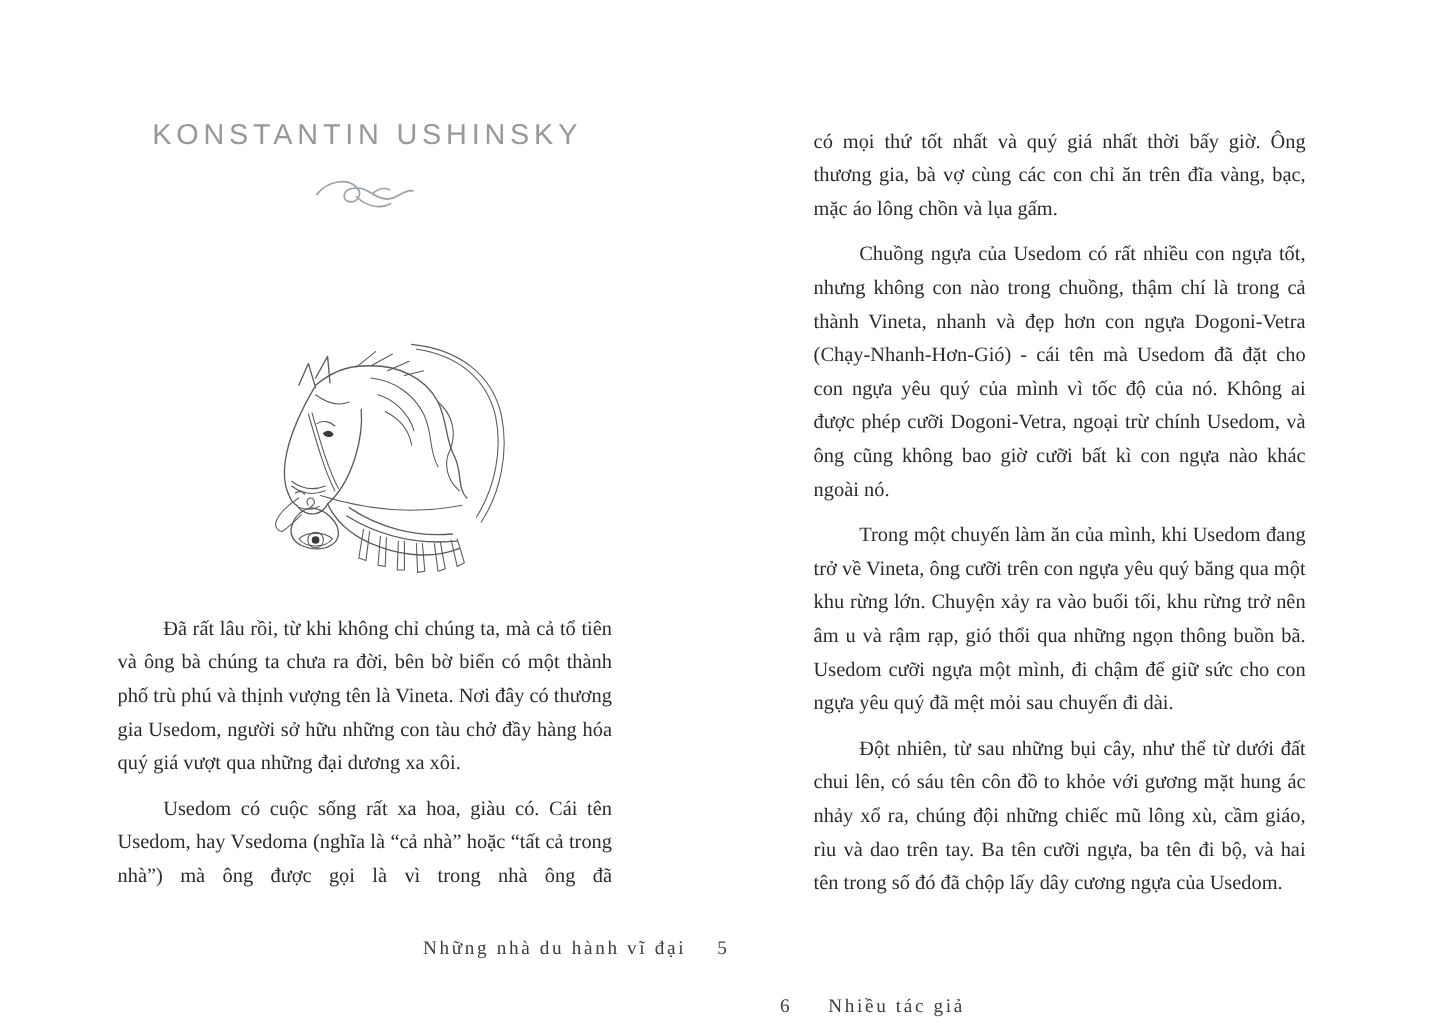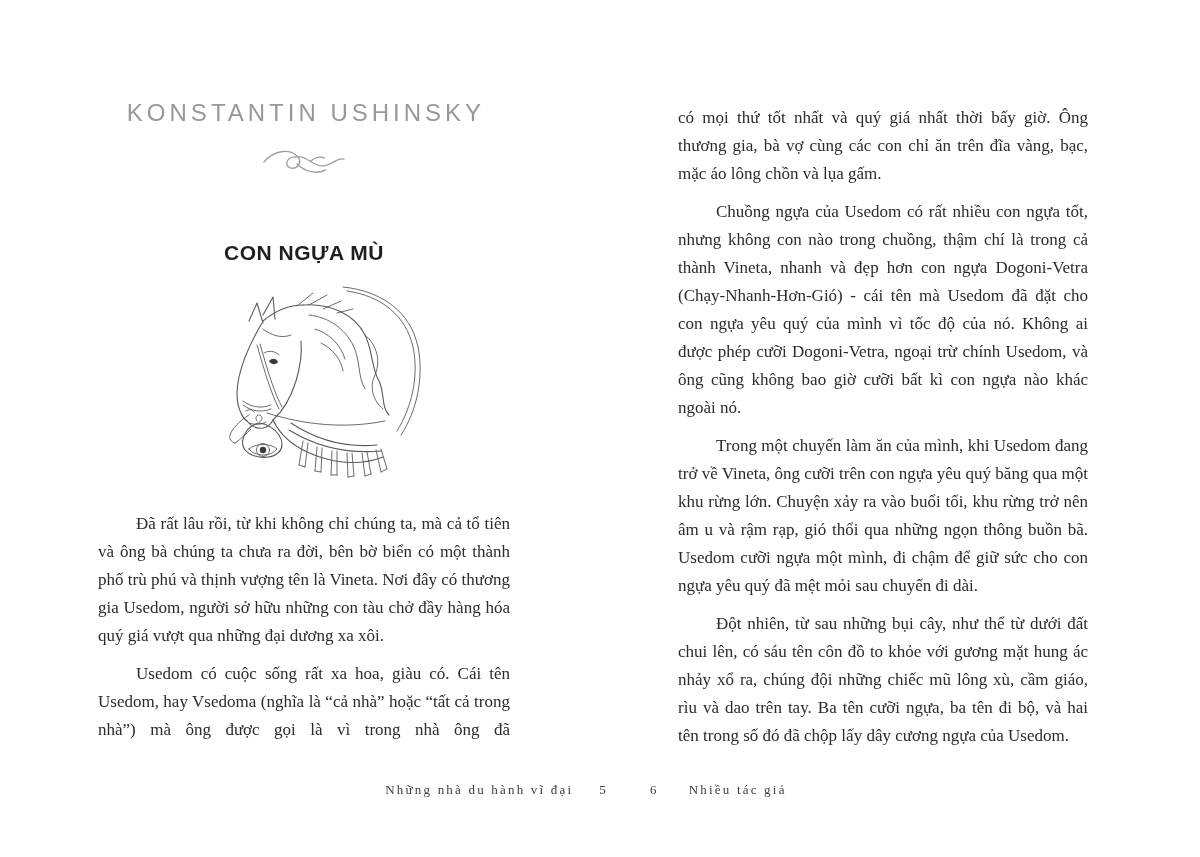--- a/index.html
+++ b/index.html
@@ -37,46 +37,45 @@
   }
   .body-text p{margin:0;text-indent:38px;}
   .body-text p + p{margin-top:10px;}
   .left-body{top:492px;height:286px;}
   .left-body p:last-child{text-align-last:justify;}
   .right-body{top:86px;height:690px;}
   .right-body p:first-child{text-indent:0;}
 
   .footer{
     position:absolute;top:782px;
-    font-size:13px;letter-spacing:2.2px;color:#3c3c3c;
+    font-size:16px;letter-spacing:2.2px;color:#3c3c3c;
     white-space:nowrap;
   }
   .footer-left{left:98px;width:412px;text-align:right;}
-  .footer-right{left:650px;}
+  .footer-right{left:650px;margin-top:48px;}
   .footer-left .page-num{margin-left:26px;}
   .footer-right .page-num{margin-right:30px;}
 </style>
 </head>
 <body>
 
 <div class="page page-left">
 
   <div class="author-name">KONSTANTIN USHINSKY</div>
 
   <div class="flourish">
     <svg width="88" height="34" viewBox="0 0 90 34">
       <g fill="none" stroke="#9aa0a3" stroke-width="1.4" stroke-linecap="round">
         <path d="M4,18 C14,6 30,4 38,12 C44,18 38,26 31,24 C25,22 27,14 34,13 C48,10 52,22 64,22 C74,22 78,13 86,15"></path>
         <path d="M38,20 C46,28 58,31 67,26"></path>
         <path d="M52,17 C56,13 62,12 66,14"></path>
       </g>
     </svg>
   </div>
 
-  <div class="story-title">CON NGỰA MÙ</div>
 
   <div class="illustration">
     <svg width="235" height="200" viewBox="0 0 235 200">
       <g fill="none" stroke="#5a5a5a" stroke-width="1.1" stroke-linecap="round" stroke-linejoin="round">
 
         <path d="M138,4 C178,8 206,30 213,64 C219,94 212,128 196,152" stroke-width="0.9"></path>
         <path d="M142,8 C177,13 201,33 208,64 C214,93 207,124 192,148" stroke-width="0.9"></path>
 
         <path d="M58,40 L52,20 L44,38"></path>
         <path d="M70,36 L68,14 L58,32"></path>

